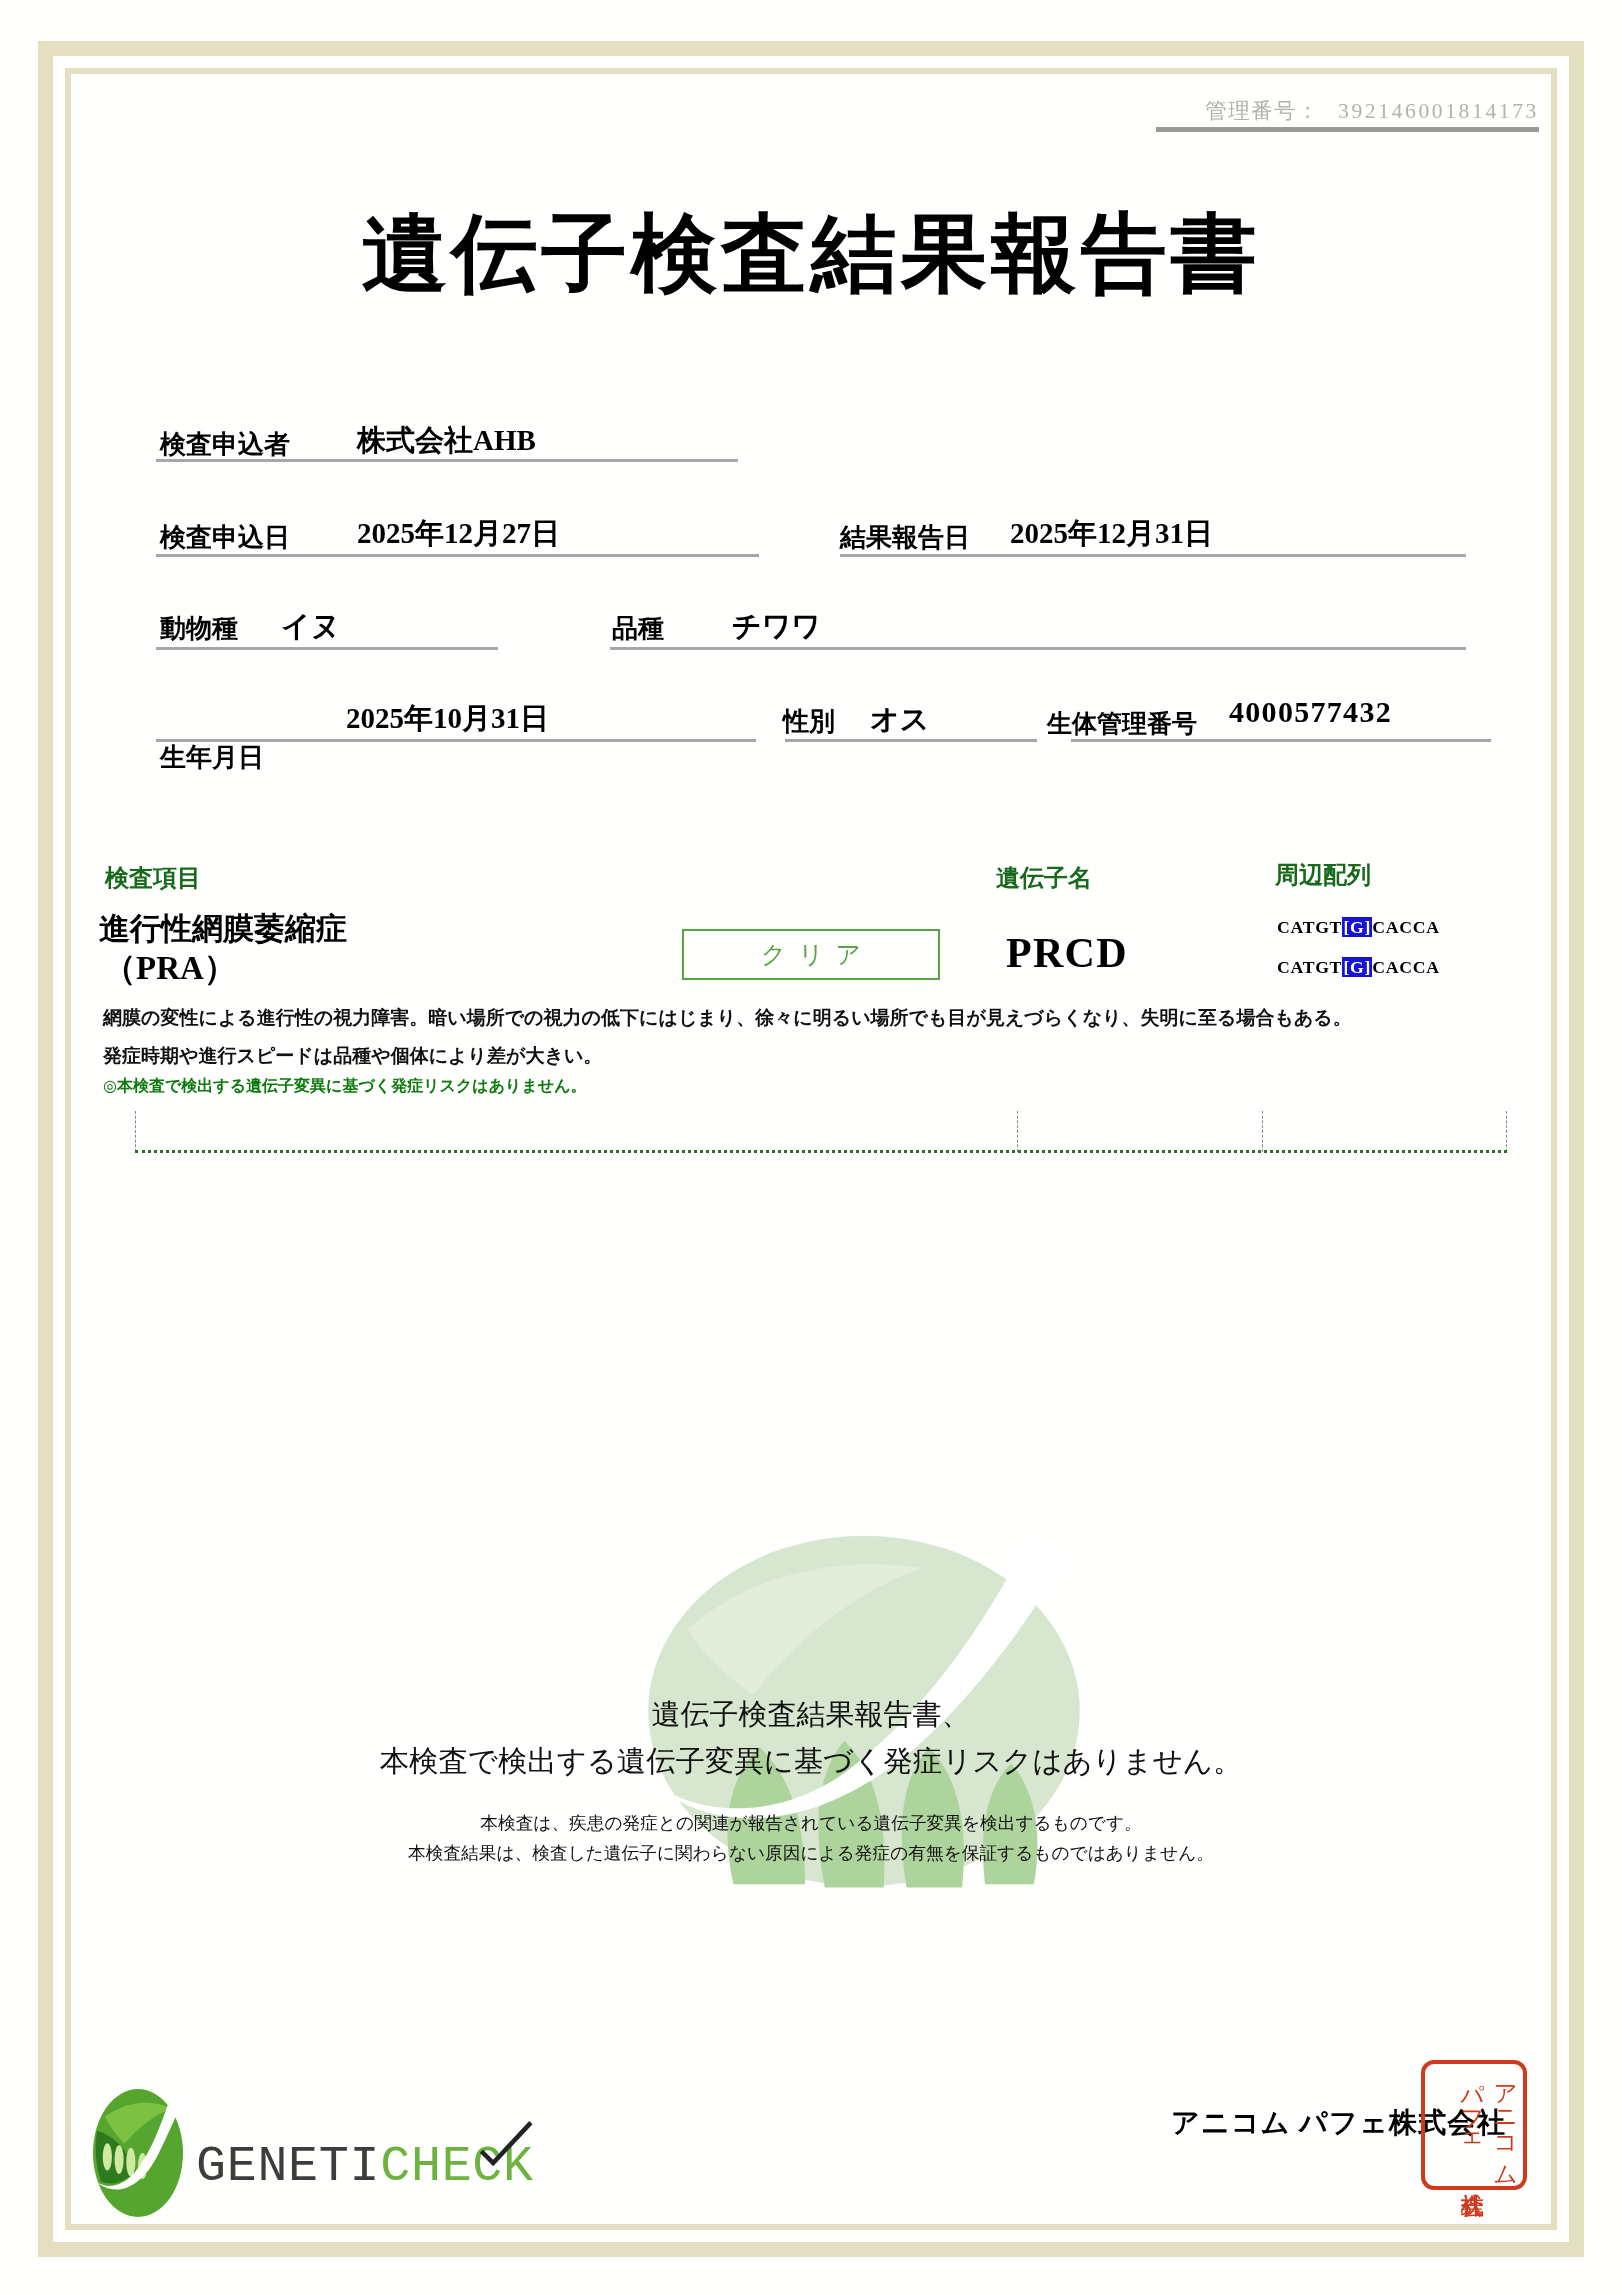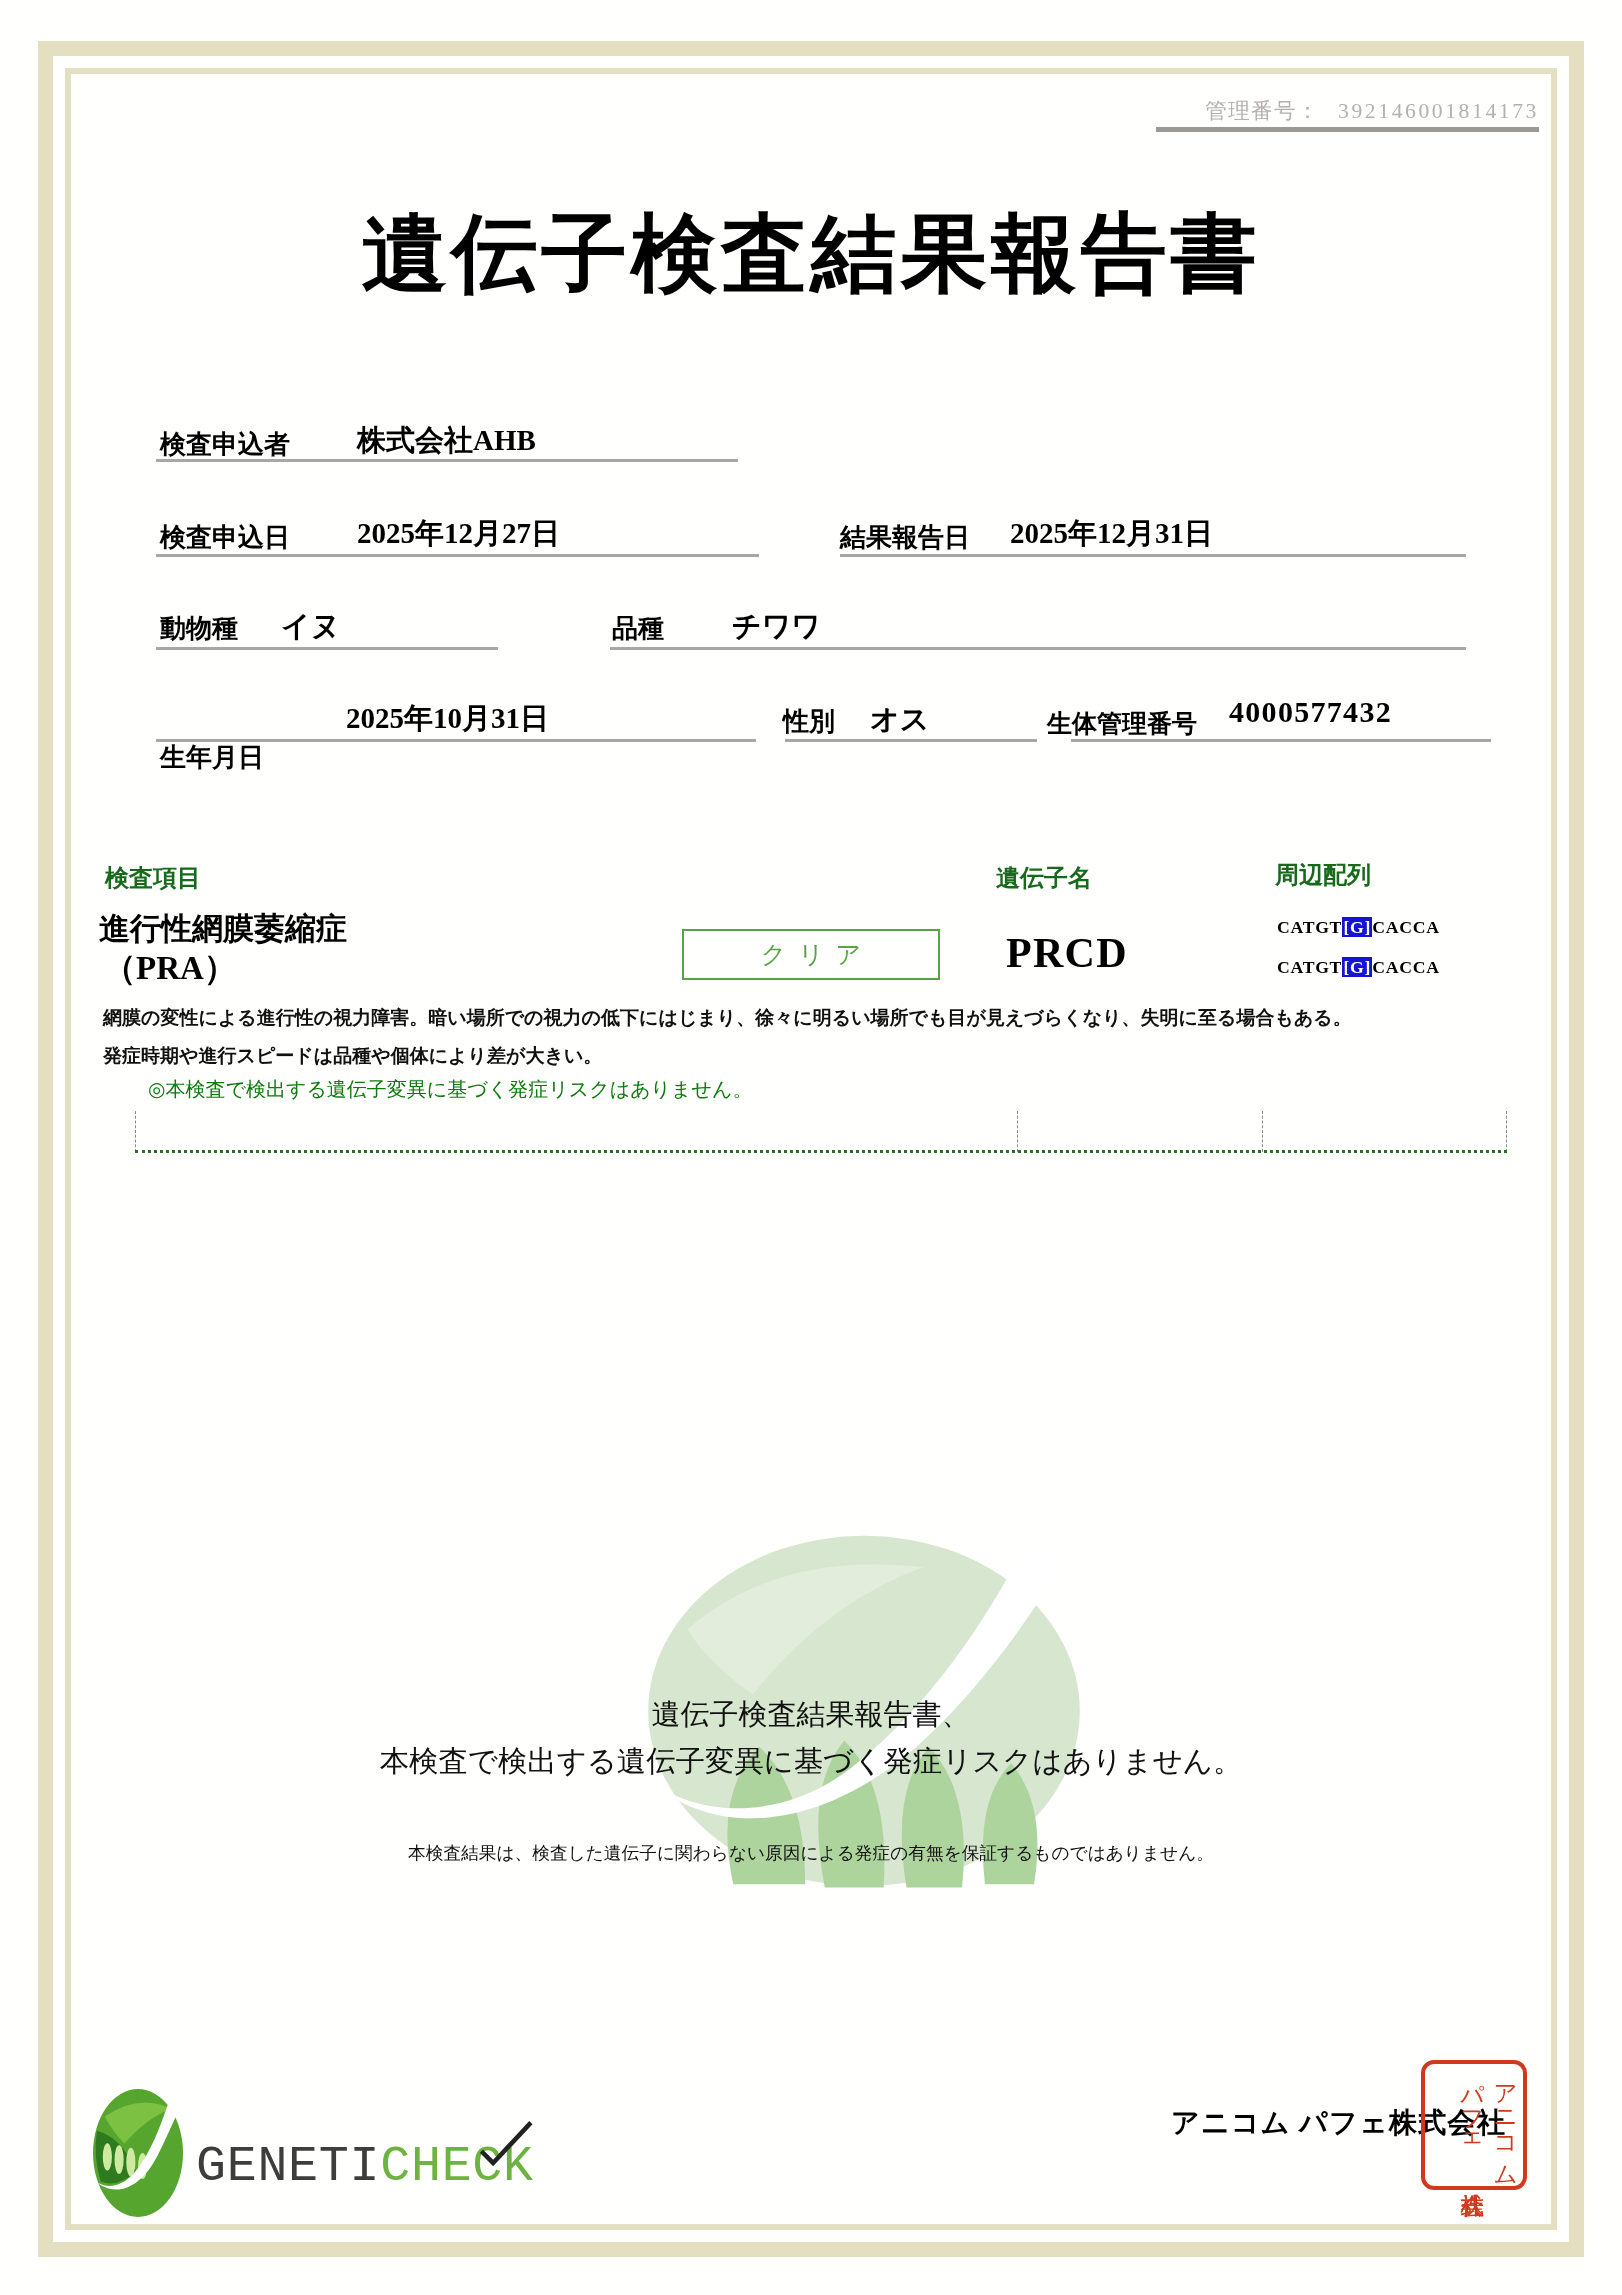--- a/index.html
+++ b/index.html
@@ -18,21 +18,21 @@
   .ghead{position:absolute;font-size:24px;font-weight:700;color:#17691c;white-space:nowrap;}
   .disease{position:absolute;font-size:31px;font-weight:700;white-space:nowrap;}
   .disease-abbr{position:absolute;font-size:33px;font-weight:700;white-space:nowrap;}
   .status-box{position:absolute;left:682px;top:929px;width:254px;height:47px;border:2.6px solid #55a345;
               display:flex;align-items:center;justify-content:center;}
   .status-box span{font-size:25px;color:#5aa348;letter-spacing:11.8px;padding-left:11.8px;}
   .gene{position:absolute;font-size:42px;font-weight:600;letter-spacing:1.3px;white-space:nowrap;}
   .seq{position:absolute;font-size:17.7px;font-weight:600;letter-spacing:0.7px;white-space:nowrap;}
   .seq .var{background:#1414d2;color:#ffffff;padding:0 1.3px;font-weight:700;}
   .desc{position:absolute;left:103px;width:1433px;font-size:19px;font-weight:700;color:#111;white-space:nowrap;}
-  .risk-note{position:absolute;left:103px;font-size:20px;font-weight:400;color:#0c7a0c;white-space:nowrap;margin-left:45px;}
+  .risk-note{position:absolute;left:103px;font-size:16px;font-weight:700;color:#0c7a0c;white-space:nowrap;}
   .vdash{position:absolute;width:0;height:41px;border-left:1.3px dashed #888;top:1111px;}
   .dotline{position:absolute;left:135px;top:1150px;width:1372px;border-top:3.3px dotted #2a6e2a;}
   .sum1{position:absolute;left:0;right:0;top:1695px;text-align:center;font-family:"Liberation Sans",sans-serif;
         font-size:29px;color:#111;z-index:2;}
   .sum2{position:absolute;left:0;right:0;top:1742px;text-align:center;font-family:"Liberation Sans",sans-serif;
         font-size:29.4px;color:#111;z-index:2;}
   .disc{position:absolute;left:0;right:0;text-align:center;font-family:"Liberation Sans",sans-serif;
         font-size:17.7px;color:#111;z-index:2;}
   .watermark{position:absolute;left:609px;top:1531px;z-index:1;}
   .logo-mark{position:absolute;left:93px;top:2089px;}
@@ -127,20 +127,21 @@
     <path d="M120,150 Q260,30 480,55 Q330,110 220,250 Q150,200 120,150 Z" fill="#e2eedb"></path>
     <path d="M190,540 Q160,400 230,330 Q300,395 300,540 Z" fill="#aed49e"></path>
     <path d="M330,545 Q300,390 360,320 Q430,390 420,545 Z" fill="#aed49e"></path>
     <path d="M455,545 Q430,395 490,330 Q555,400 540,545 Z" fill="#aed49e"></path>
     <path d="M575,540 Q560,410 615,355 Q670,420 650,540 Z" fill="#aed49e"></path>
     <path d="M60,380 C160,470 320,460 470,330 C560,250 640,140 700,40 L640,15 C570,150 480,280 360,370 C260,440 140,440 60,380 Z" fill="#ffffff"></path>
   </svg>
 
   <div class="sum1">遺伝子検査結果報告書、</div>
   <div class="sum2">本検査で検出する遺伝子変異に基づく発症リスクはありません。</div>
+  <div class="disc" style="top:1811px;">本検査は、疾患の発症との関連が報告されている遺伝子変異を検出するものです。</div>
   <div class="disc" style="top:1841px;">本検査結果は、検査した遺伝子に関わらない原因による発症の有無を保証するものではありません。</div>
 
   <svg class="logo-mark" width="90" height="128" viewBox="0 0 138 196">
     <ellipse cx="69" cy="98" rx="69" ry="98" fill="#55a52e"></ellipse>
     <path d="M18,42 Q70,6 120,30 Q82,44 48,84 Q28,62 18,42 Z" fill="#7cc142"></path>
     <path d="M6,64 Q44,74 66,126 Q38,152 12,142 Q0,104 6,64 Z" fill="#2e7a1e"></path>
     <ellipse cx="22" cy="104" rx="7" ry="21" fill="#cdeaa0"></ellipse>
     <ellipse cx="40" cy="108" rx="7" ry="22" fill="#cdeaa0"></ellipse>
     <ellipse cx="58" cy="112" rx="7" ry="22" fill="#cdeaa0"></ellipse>
     <ellipse cx="76" cy="118" rx="7" ry="20" fill="#cdeaa0"></ellipse>

